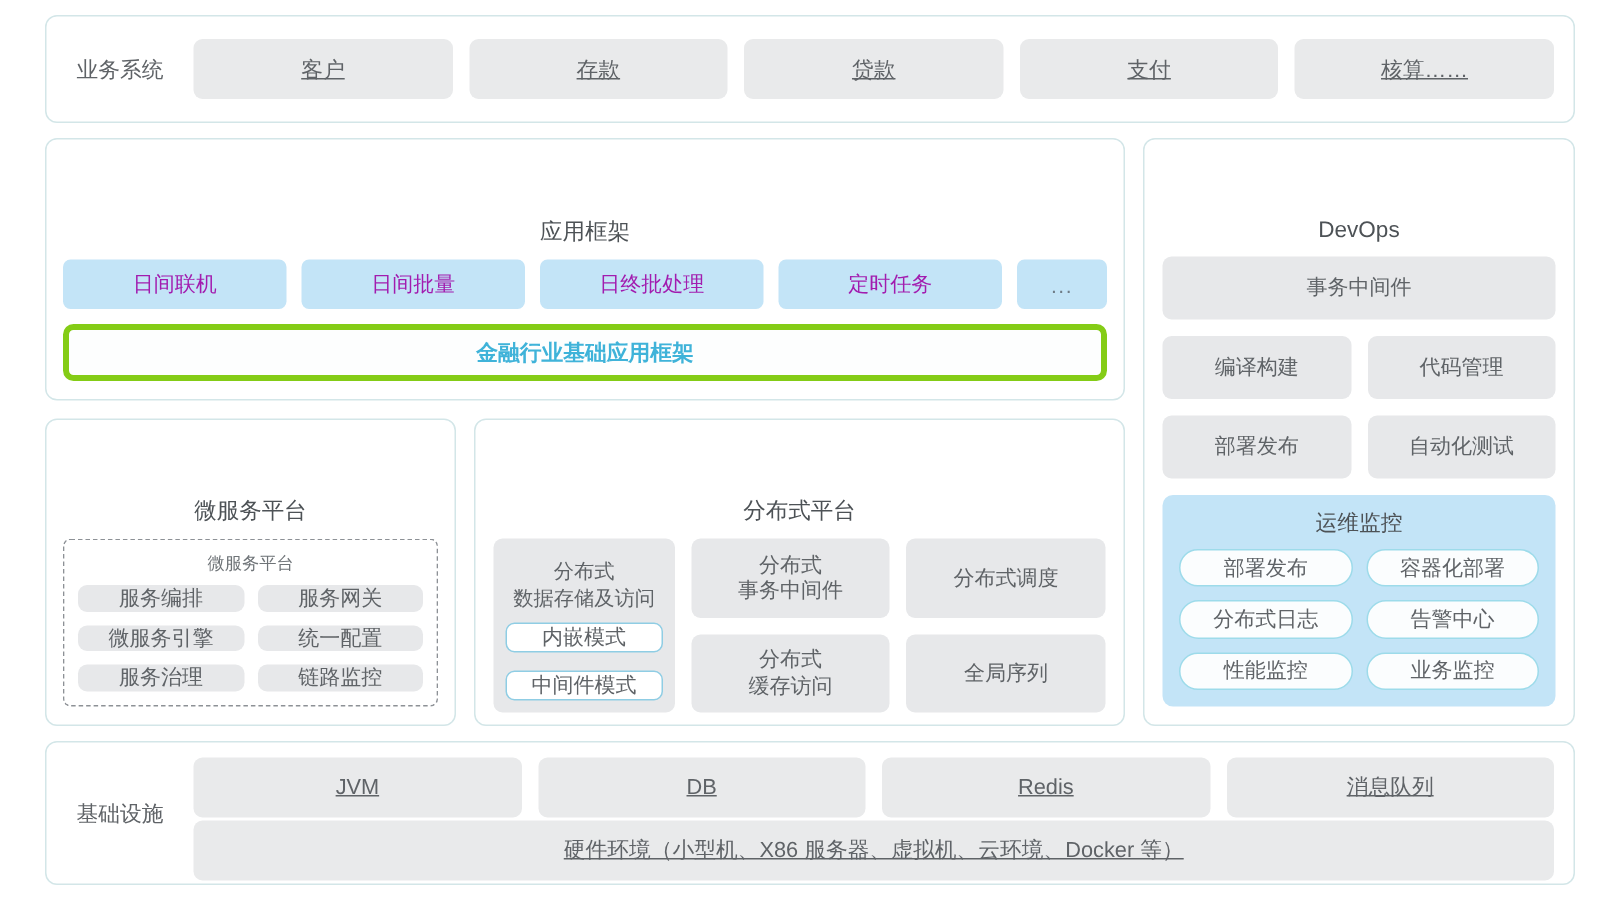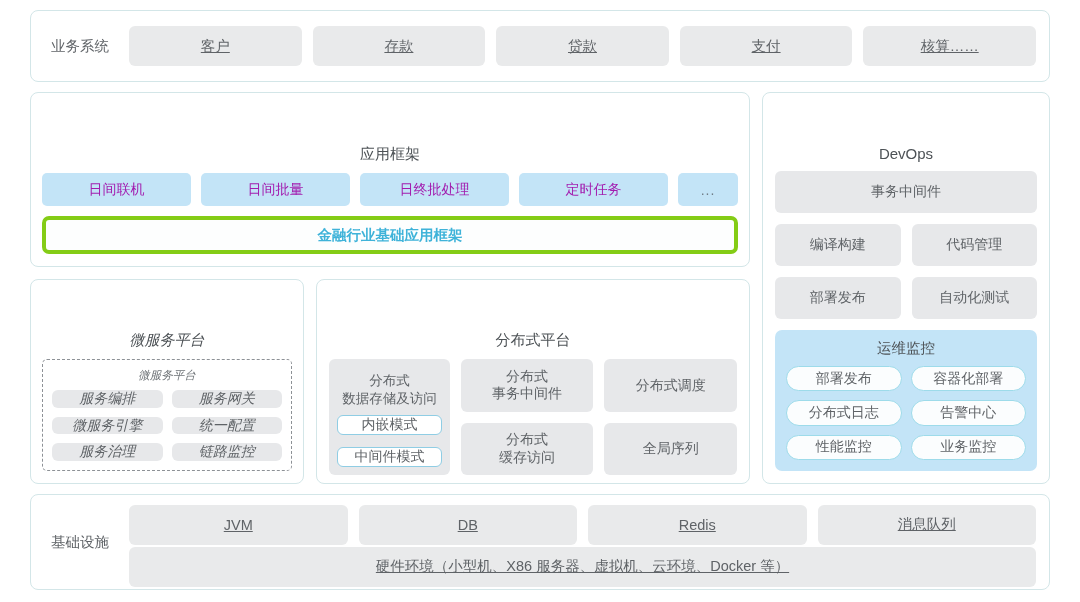--- a/index.html
+++ b/index.html
@@ -131,21 +131,20 @@
     display: flex;
     gap: 12px;
     min-height: 0;
   }
   .micro-card {
     width: 274px;
     flex: 0 0 274px;
     padding: 8px 11px 12px 11px;
     display: flex;
     flex-direction: column;
-    font-style: italic;
   }
   .dashed-box {
     flex: 1;
     border: 1.4px dashed #8d9196;
     border-radius: 5px;
     padding: 6px 9px 9px 9px;
     display: flex;
     flex-direction: column;
   }
   .dashed-title {

